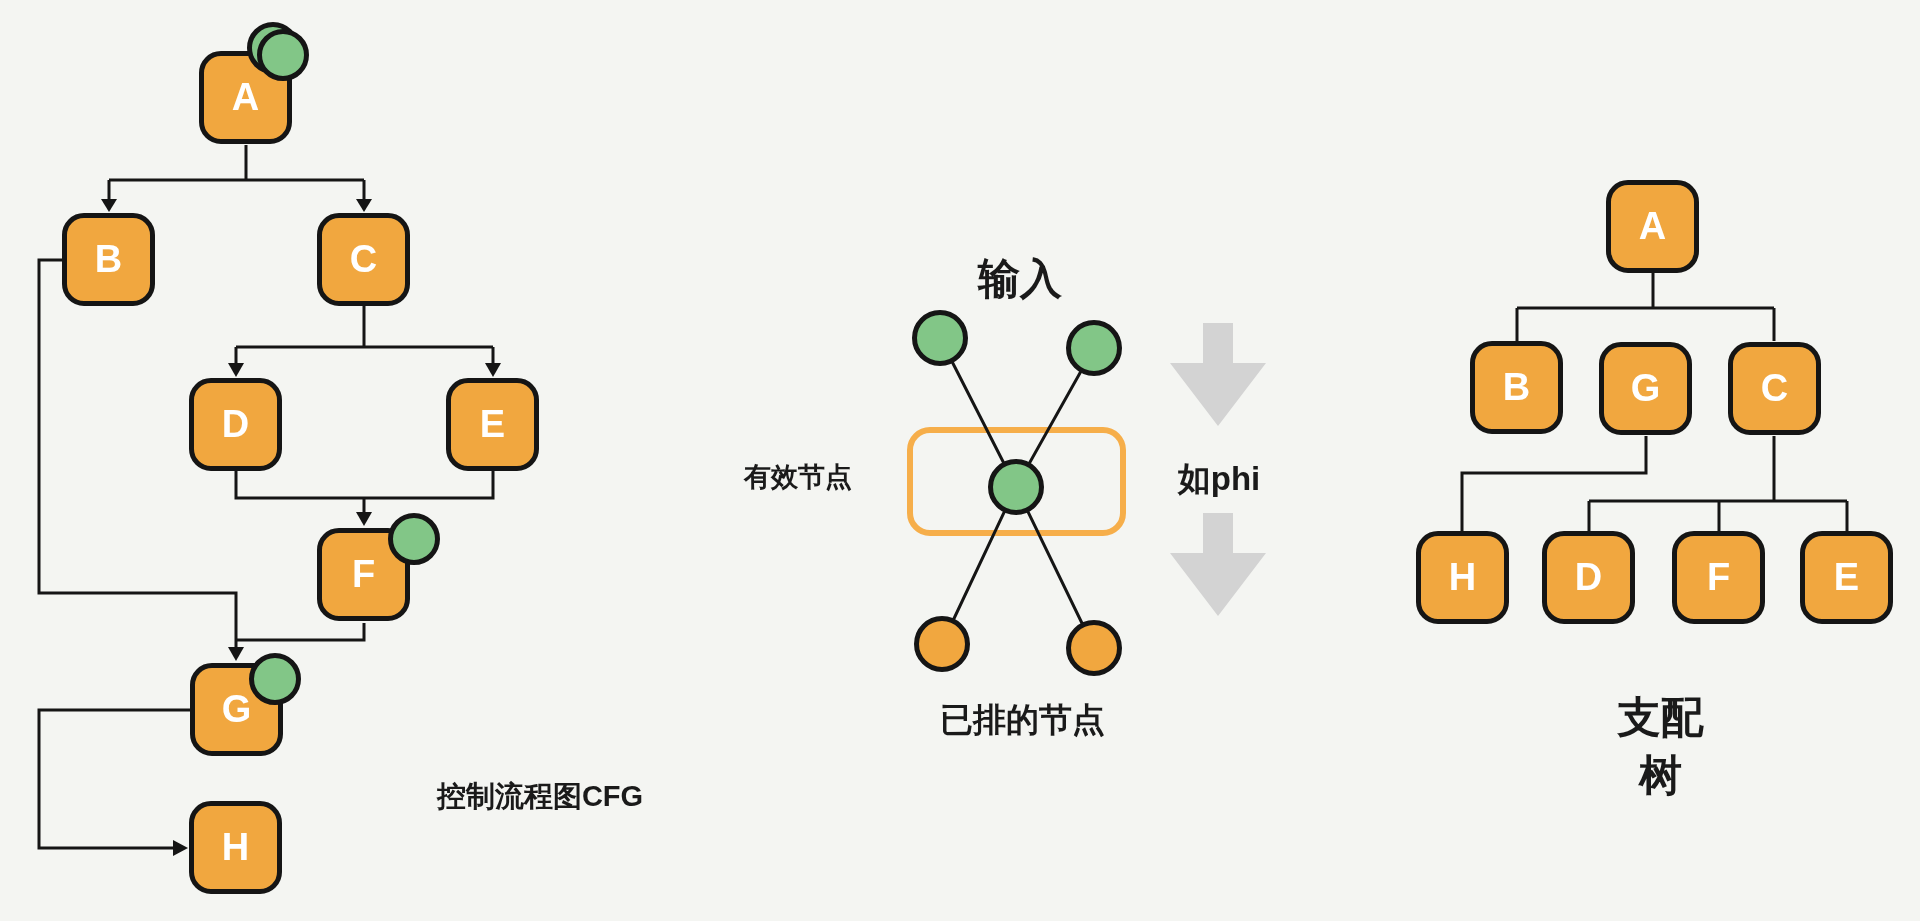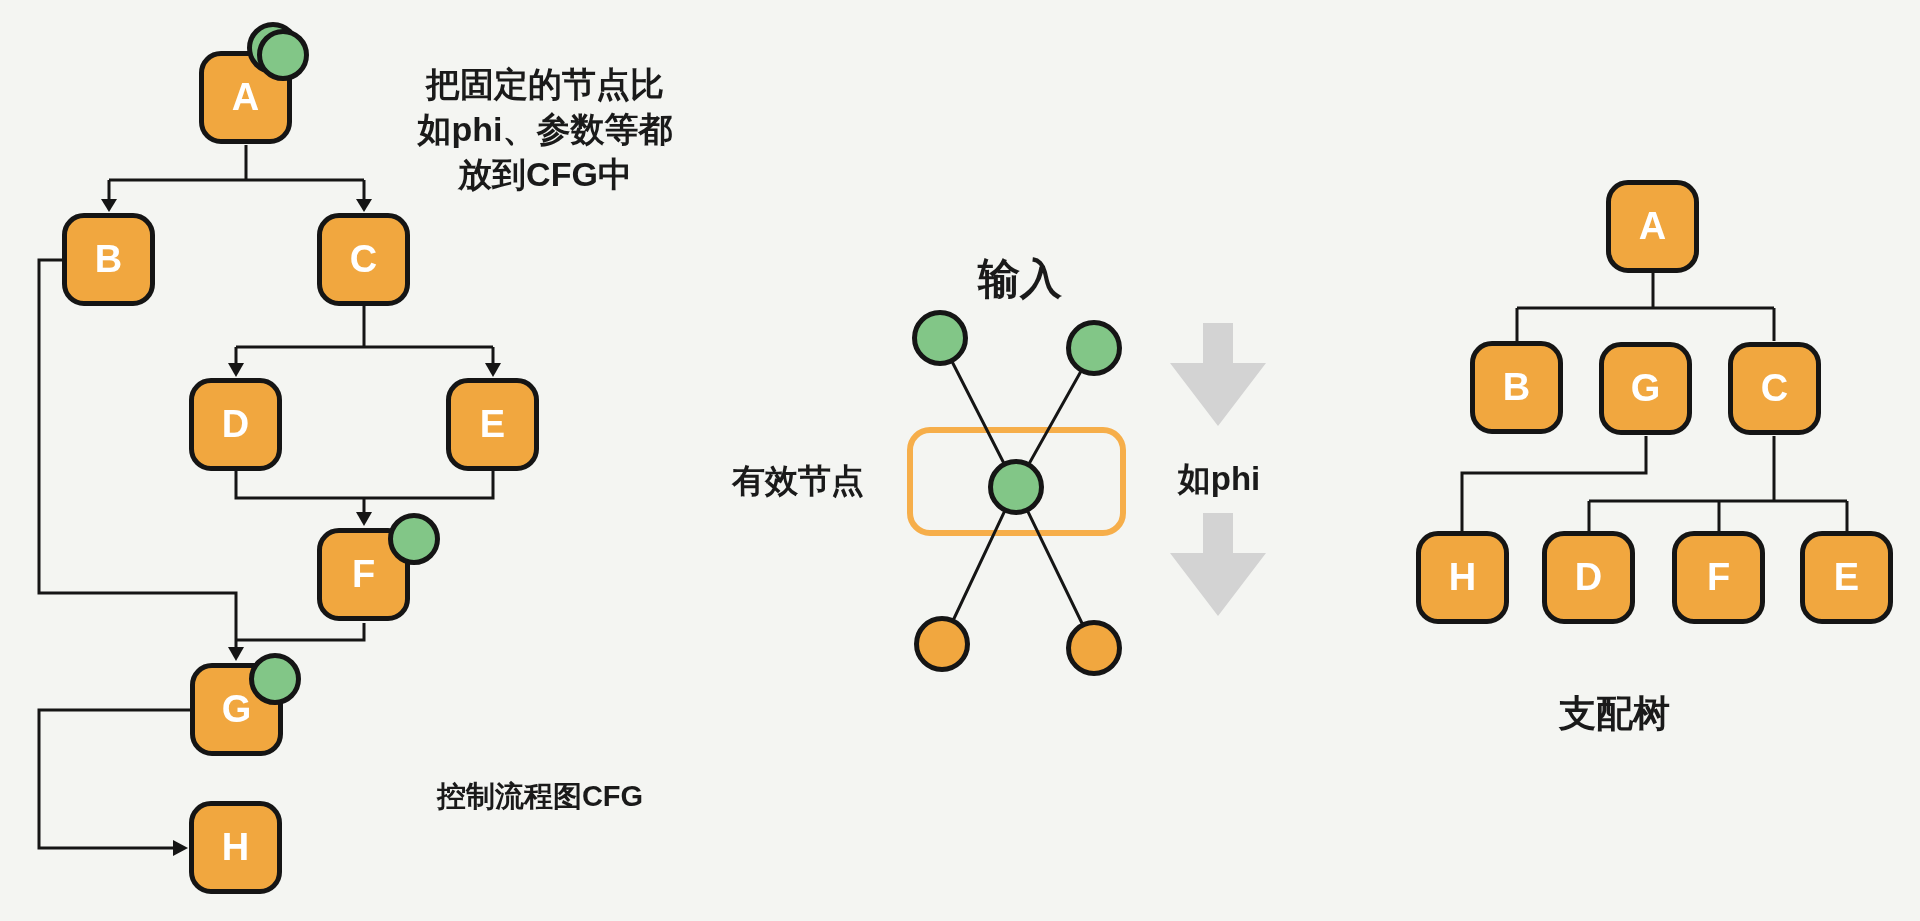--- a/index.html
+++ b/index.html
@@ -70,39 +70,35 @@
   <div class="node" style="left:446px;top:378px">E</div>
   <div class="node" style="left:317px;top:528px">F</div>
   <div class="node" style="left:190px;top:663px">G</div>
   <div class="node" style="left:189px;top:801px">H</div>
 
   <div class="badge" style="left:247px;top:22px"></div>
   <div class="badge" style="left:257px;top:29px"></div>
   <div class="badge" style="left:388px;top:513px"></div>
   <div class="badge" style="left:249px;top:653px"></div>
 
-  <div class="zh" style="left:385px;top:62px;width:320px;font-size:34px;line-height:45px">
-    <div>把固定的节点比</div>
-    <div>如phi、参数等都</div>
-    <div>放到CFG中</div>
-  </div>
   <div class="zh" style="left:410px;top:777px;width:260px;font-size:29px">控制流程图CFG</div>
 
   <div class="zh" style="left:950px;top:251px;width:140px;font-size:42px">输入</div>
   <div class="dot green" style="left:912px;top:310px"></div>
   <div class="dot green" style="left:1066px;top:320px"></div>
   <div class="dot green" style="left:988px;top:459px"></div>
   <div class="dot orange" style="left:914px;top:616px"></div>
   <div class="dot orange" style="left:1066px;top:620px"></div>
-  <div class="zh" style="left:723px;top:459px;width:150px;font-size:33px">有效节点</div>
+  <div class="zh" style="left:723px;top:459px;width:150px;font-size:27px">有效节点</div>
   <div class="zh" style="left:1146px;top:457px;width:146px;font-size:33px">如phi</div>
+  <div class="zh" style="left:930px;top:698px;width:185px;font-size:33px">已排的节点</div>
 
   <div class="node" style="left:1606px;top:180px">A</div>
   <div class="node" style="left:1470px;top:341px">B</div>
   <div class="node" style="left:1599px;top:342px">G</div>
   <div class="node" style="left:1728px;top:342px">C</div>
   <div class="node" style="left:1416px;top:531px">H</div>
   <div class="node" style="left:1542px;top:531px">D</div>
   <div class="node" style="left:1672px;top:531px">F</div>
   <div class="node" style="left:1800px;top:531px">E</div>
-  <div class="zh" style="left:1552px;top:689px;width:125px;font-size:37px">支配树</div>
+  <div class="zh" style="left:1598px;top:689px;width:125px;font-size:43px">支配树</div>
 
 </div>
 
 </body></html>

